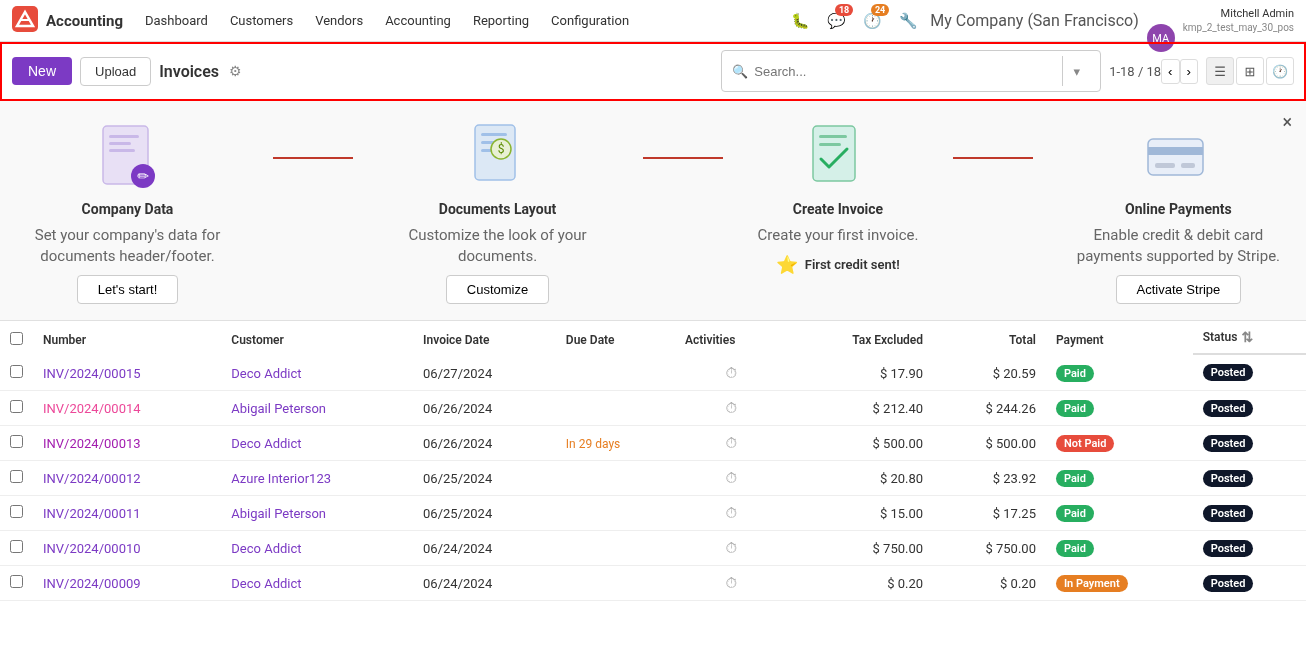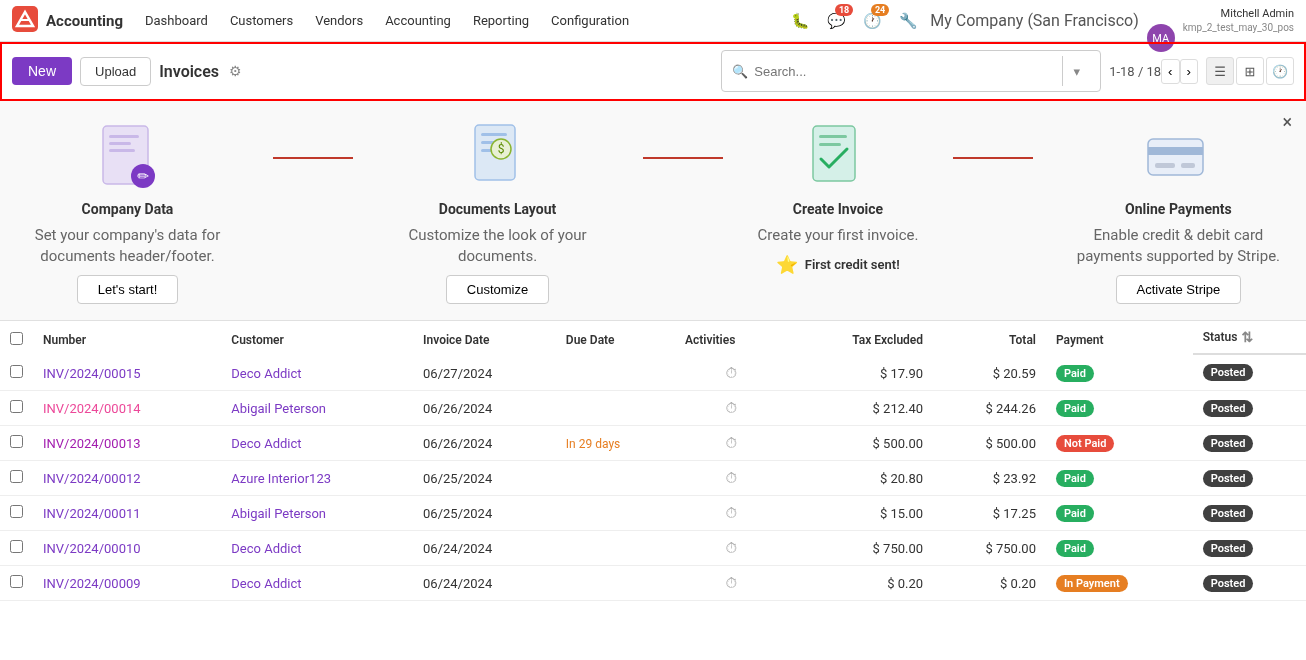--- a/index.html
+++ b/index.html
@@ -108,21 +108,21 @@
     .checkbox-col { width: 28px; }
     input[type=checkbox] { cursor: pointer; }
     .customer-link { color: #7C3AC4; cursor: pointer; }
     .num-right { text-align: right; }
     .badge {
       display: inline-block; padding: 2px 8px; border-radius: 10px; font-size: 11px; font-weight: 600;
     }
     .badge-paid { background: #27ae60; color: #fff; }
     .badge-notpaid { background: #e74c3c; color: #fff; }
     .badge-inpayment { background: #e67e22; color: #fff; }
-    .badge-posted { background: #404040; color: #fff; }
+    .badge-posted { background: #0f172a; color: #fff; }
     .due-warning { color: #e67e22; font-size: 12px; }
     .clock-icon { color: #aaa; font-size: 15px; }
     .filter-icon { color: #888; font-size: 14px; cursor: pointer; }
     .th-filter { display: flex; align-items: center; gap: 4px; }
   </style>
 </head>
 <body>
 
 <nav class="top-nav">
 

